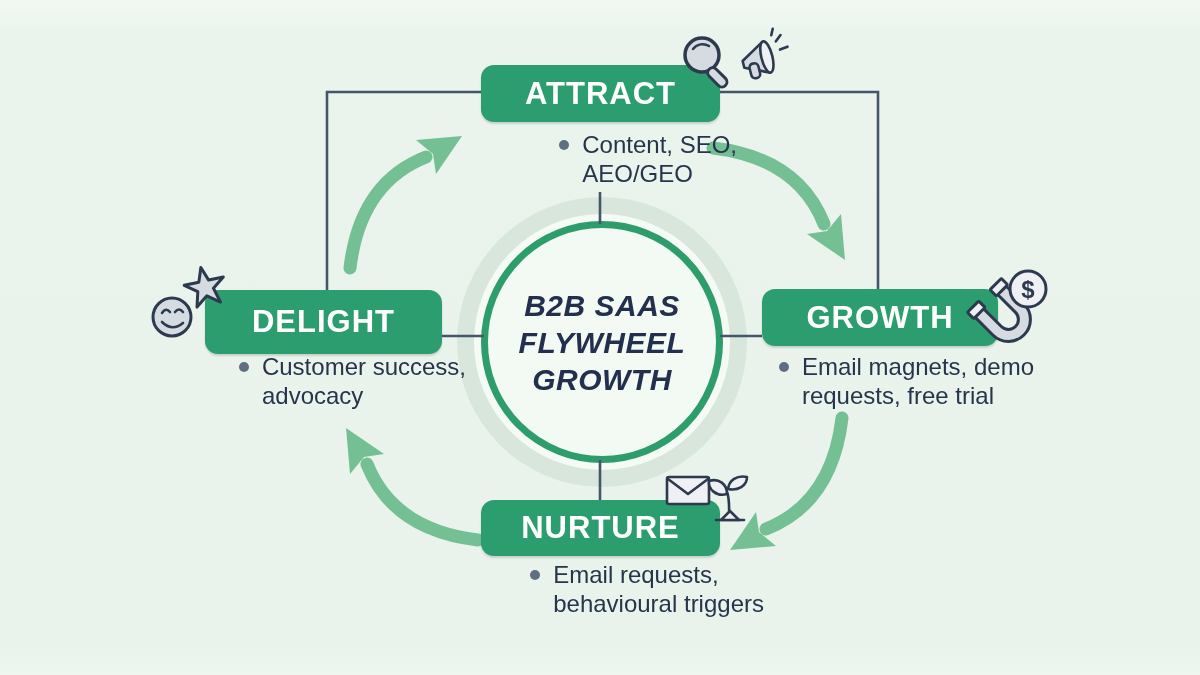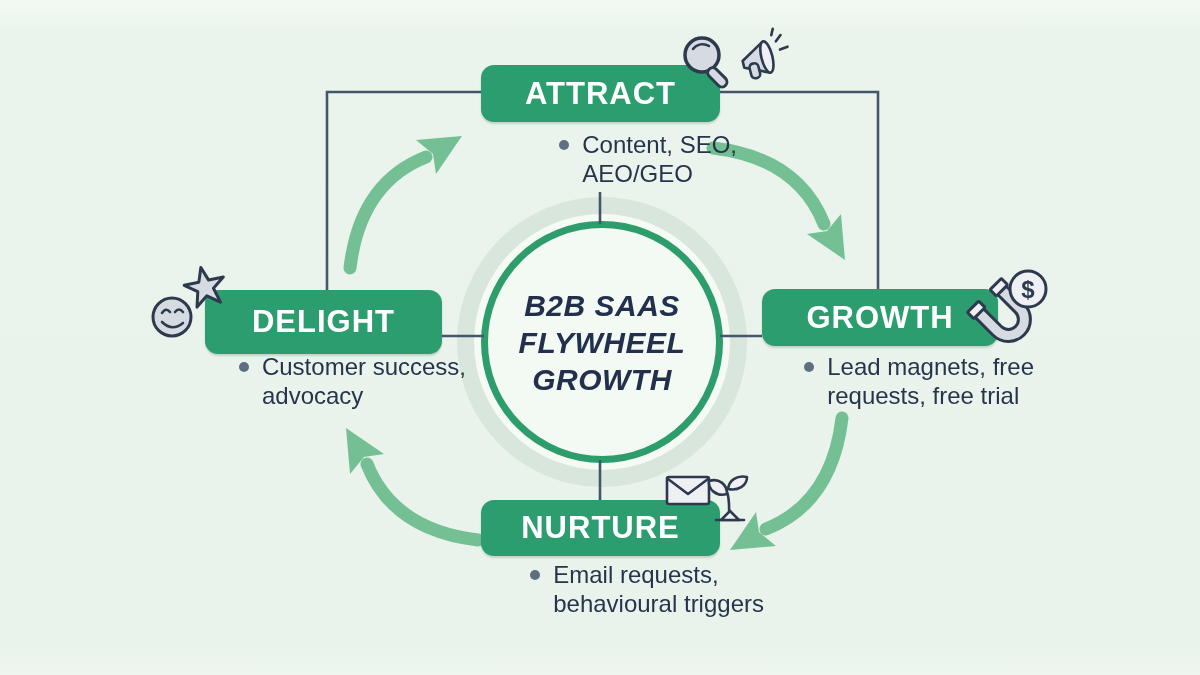--- a/index.html
+++ b/index.html
@@ -107,21 +107,21 @@
     </div>
   </div>
 
   <div>
     <div id="box-convert" class="stage-box z-top">
       <span class="stage-label">GROWTH</span>
     </div>
     <div id="detail-convert" class="detail z-top">
       <span class="dot"></span>
       <span>
-        <span>Lead magnets, free</span><br>
+        <span>Email magnets, demo</span><br>
         <span>requests, free trial</span>
       </span>
     </div>
   </div>
 
   <div>
     <div id="box-nurture" class="stage-box z-top">
       <span class="stage-label">NURTURE</span>
     </div>
     <div id="detail-nurture" class="detail z-top">

